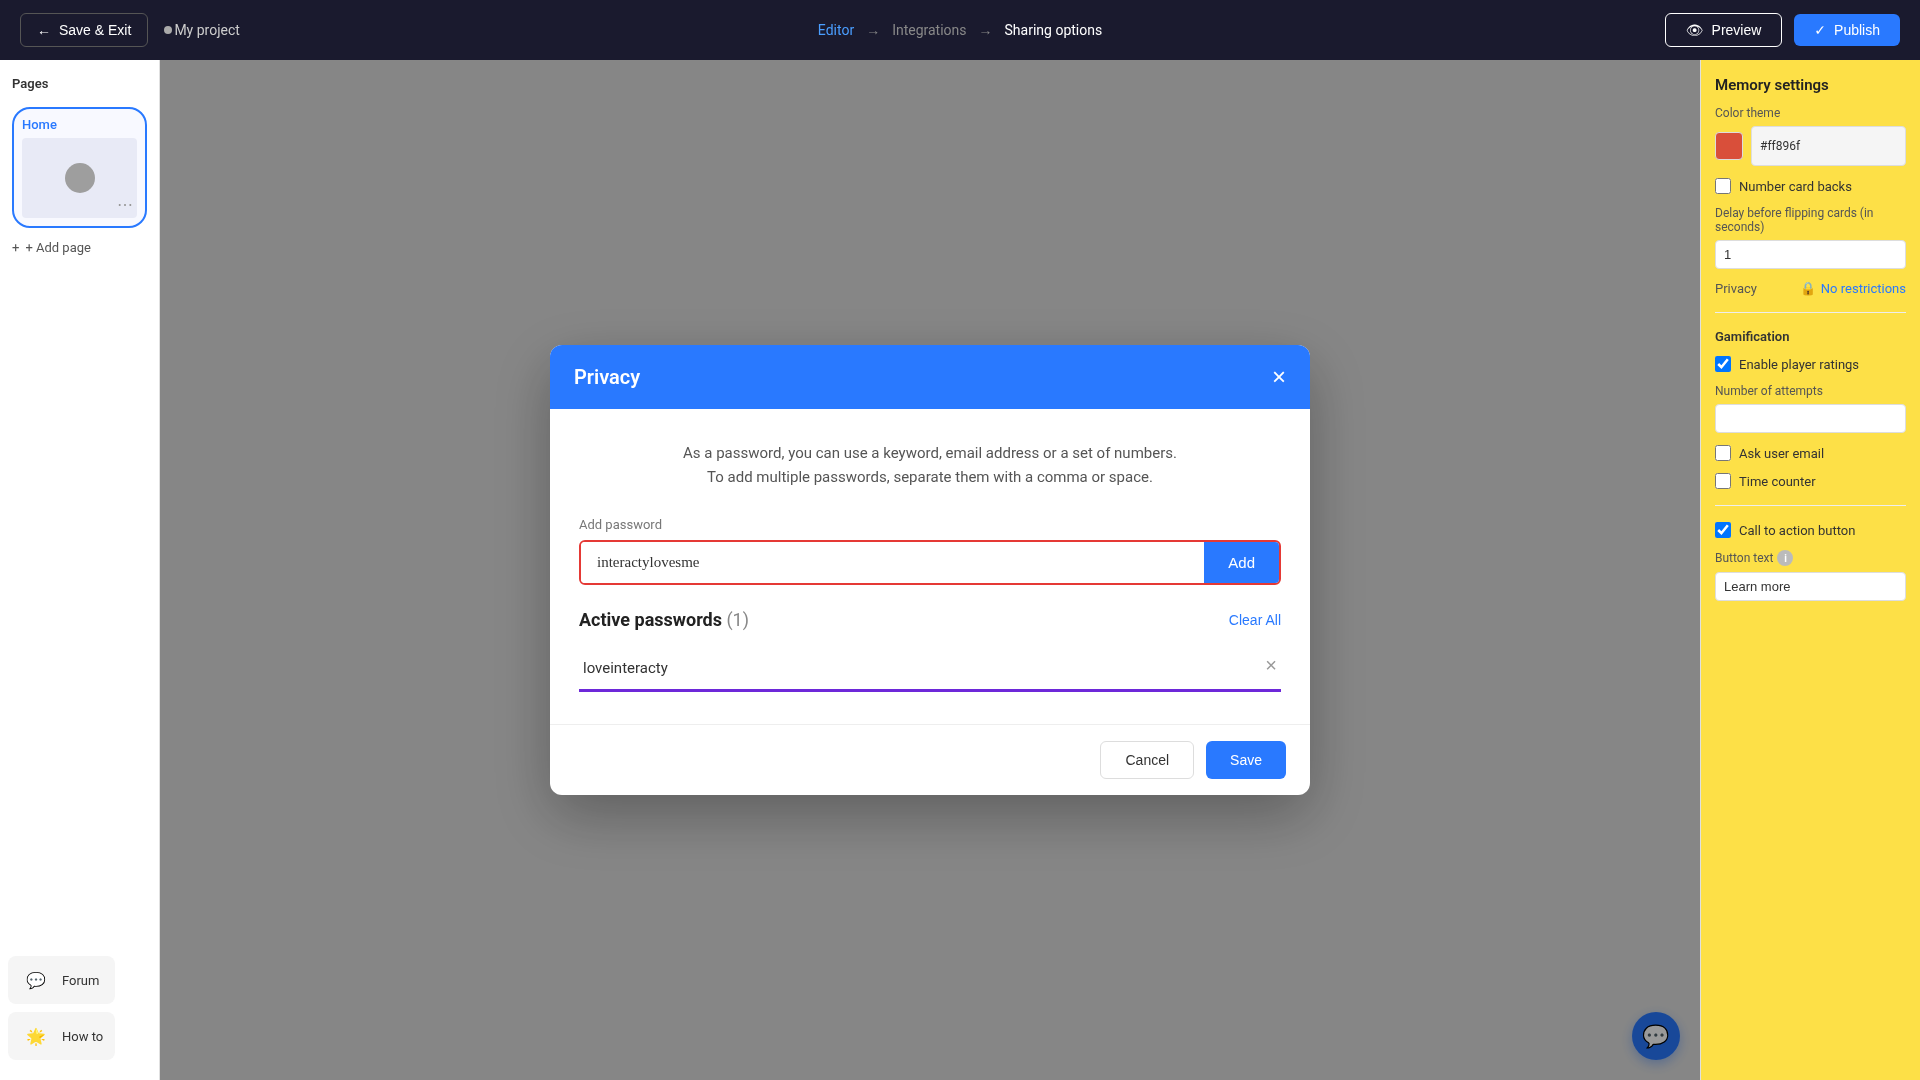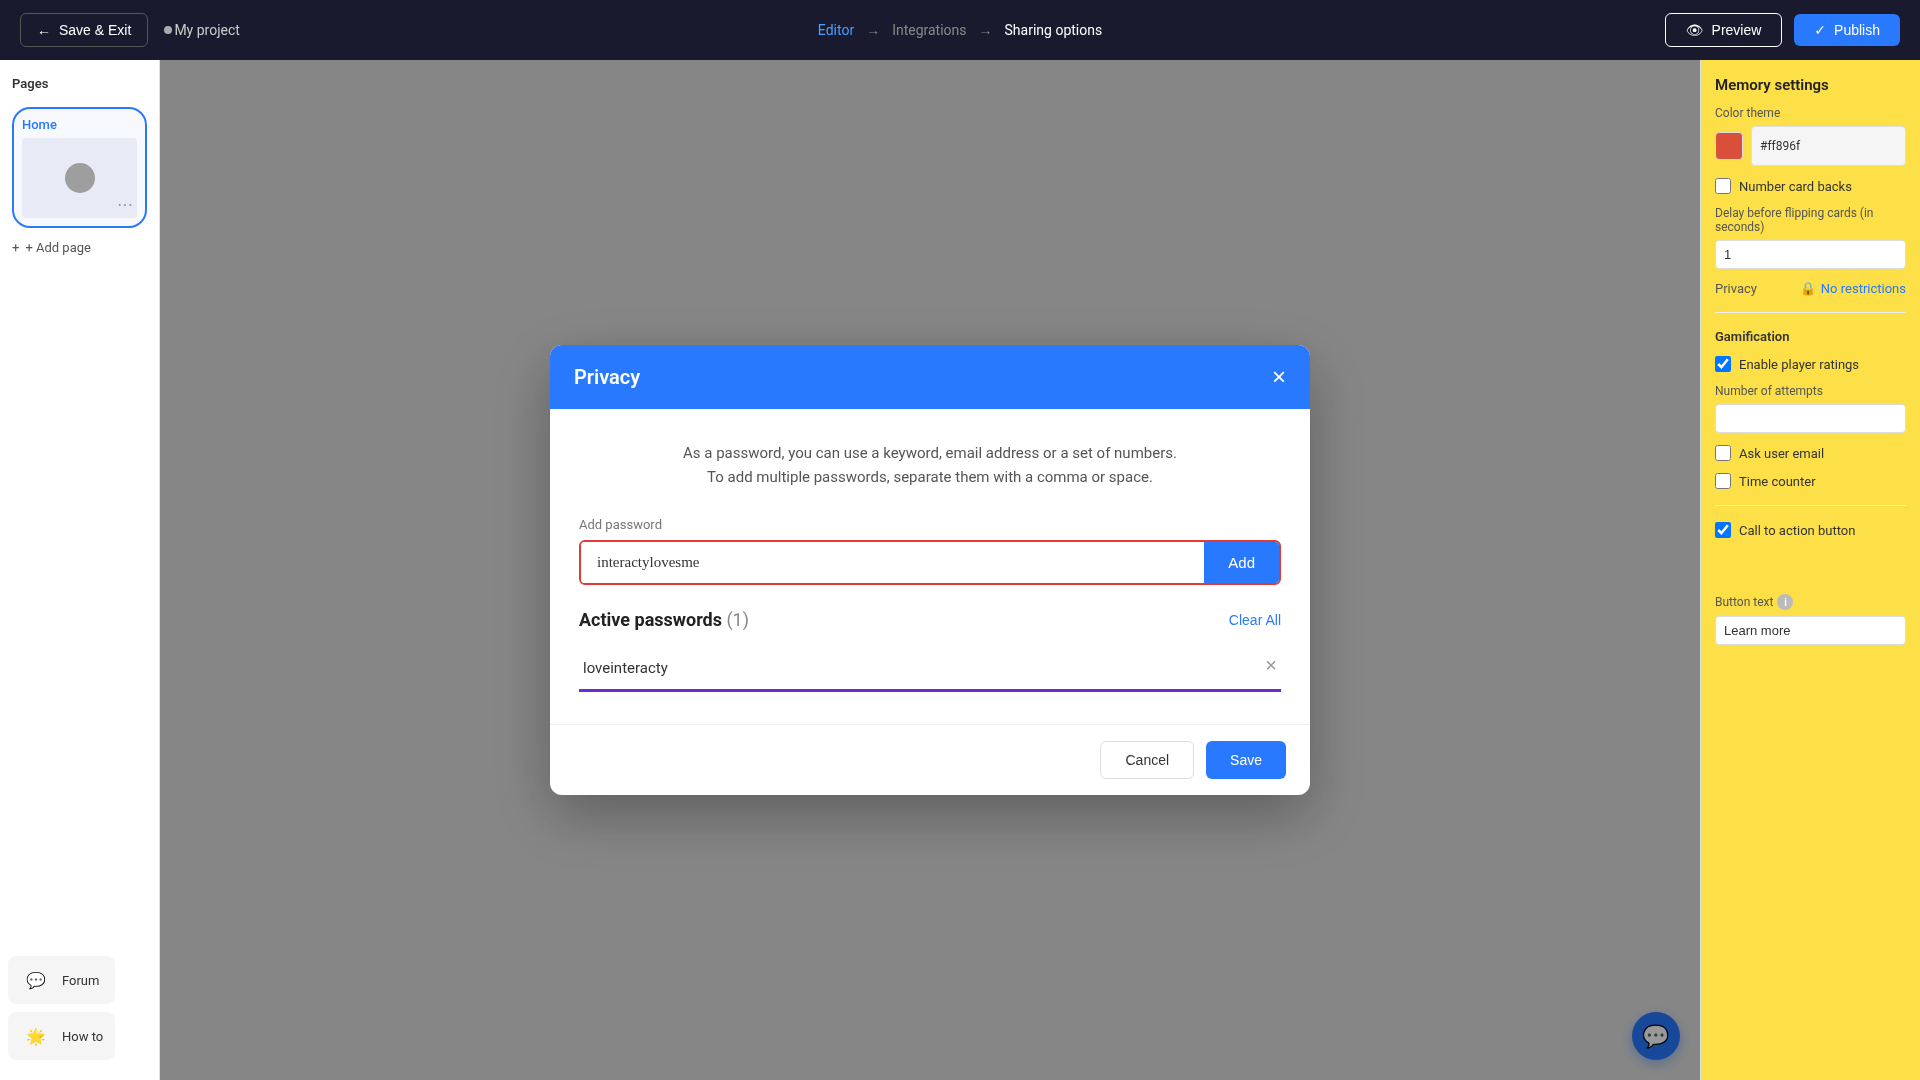--- a/index.html
+++ b/index.html
@@ -66,21 +66,21 @@
     .color-value { font-size: 12px; color: #333; background: #f5f5f5; padding: 12px 8px; border-radius: 4px; flex: 1; border: 1px solid #ddd; }
     .checkbox-row { display: flex; align-items: center; gap: 8px; font-size: 13px; color: #333; }
     .checkbox-row input[type=checkbox] { width: 16px; height: 16px; }
     .input-field { width: 100%; border: 1px solid #ddd; border-radius: 4px; padding: 6px 8px; font-size: 13px; color: #333; background: #fff; }
     .privacy-row { display: flex; align-items: center; justify-content: space-between; }
     .privacy-row-label { font-size: 13px; color: #555; }
     .privacy-link { font-size: 13px; color: #2979ff; display: flex; align-items: center; gap: 4px; cursor: pointer; }
     .divider { height: 1px; background: #eee; margin: 4px 0; }
     .gamification-title { font-size: 13px; font-weight: 600; color: #333; }
     .textarea-field { width: 100%; border: 1px solid #ddd; border-radius: 4px; padding: 6px 8px; font-size: 12px; color: #333; background: #fff; height: 80px; resize: none; }
-    .button-text-label { font-size: 12px; color: #555; display: flex; align-items: center; gap: 4px; margin-top: 44px; }
+    .button-text-label { font-size: 12px; color: #555; display: flex; align-items: center; gap: 4px; }
 
     
     .bottom-nav { position: absolute; bottom: 20px; left: 8px; display: flex; flex-direction: column; gap: 8px; }
     .bottom-nav-item { display: flex; align-items: center; gap: 10px; padding: 8px 12px; border-radius: 8px; cursor: pointer; background: #f5f5f5; }
     .bottom-nav-icon { width: 32px; height: 32px; border-radius: 50%; display: flex; align-items: center; justify-content: center; font-size: 16px; }
     .bottom-nav-label { font-size: 13px; color: #333; }
 
     
     .chat-bubble {
       position: fixed; bottom: 20px; right: 240px; width: 48px; height: 48px; background: #2979ff; border-radius: 50%; display: flex; align-items: center; justify-content: center; cursor: pointer; box-shadow: 0 4px 12px rgba(41,121,255,0.4);

